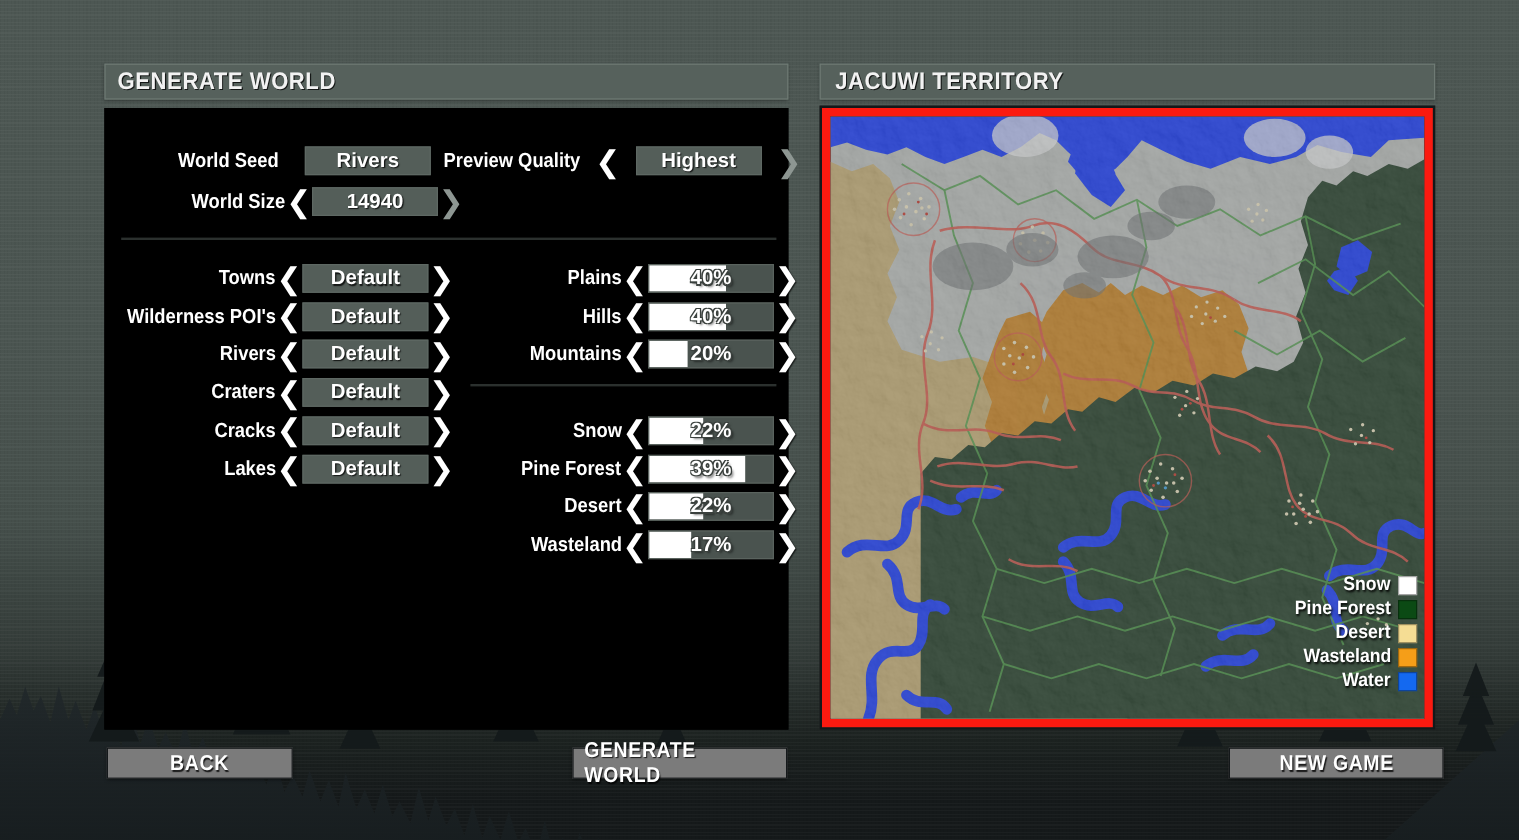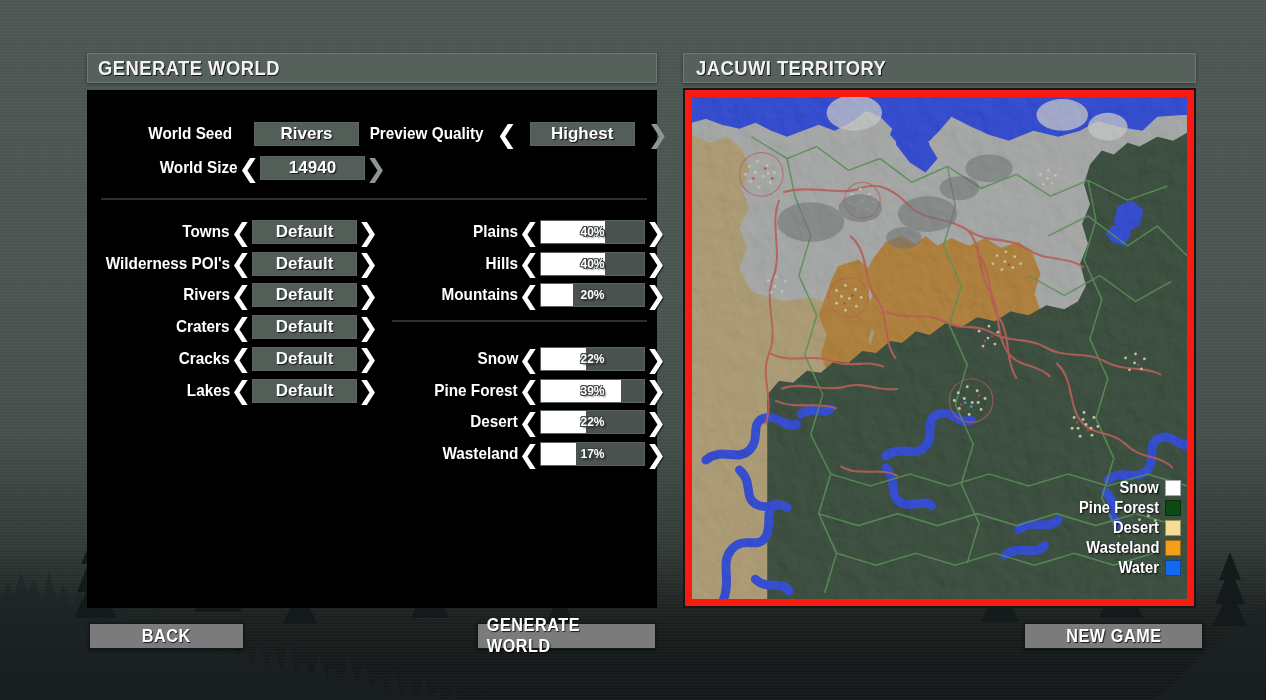--- a/index.html
+++ b/index.html
@@ -126,21 +126,21 @@
     cursor: pointer;
   }
   .slider-fill {
     position: absolute; left: 0; top: 0; bottom: 0;
     background: #ffffff;
   }
   .slider-text {
     position: absolute; inset: 0;
     display: flex; align-items: center; justify-content: center;
     color: #ffffff;
-    font-size: 12px; font-weight: bold;
+    font-size: 17px; font-weight: bold;
     text-shadow:
       -1px -1px 0 #3a403d, 1px -1px 0 #3a403d,
       -1px 1px 0 #3a403d, 1px 1px 0 #3a403d,
       2px 2px 2px rgba(0,0,0,.5);
   }
 
   .divider {
     position: absolute;
     height: 2px;
     background: #2b302e;

